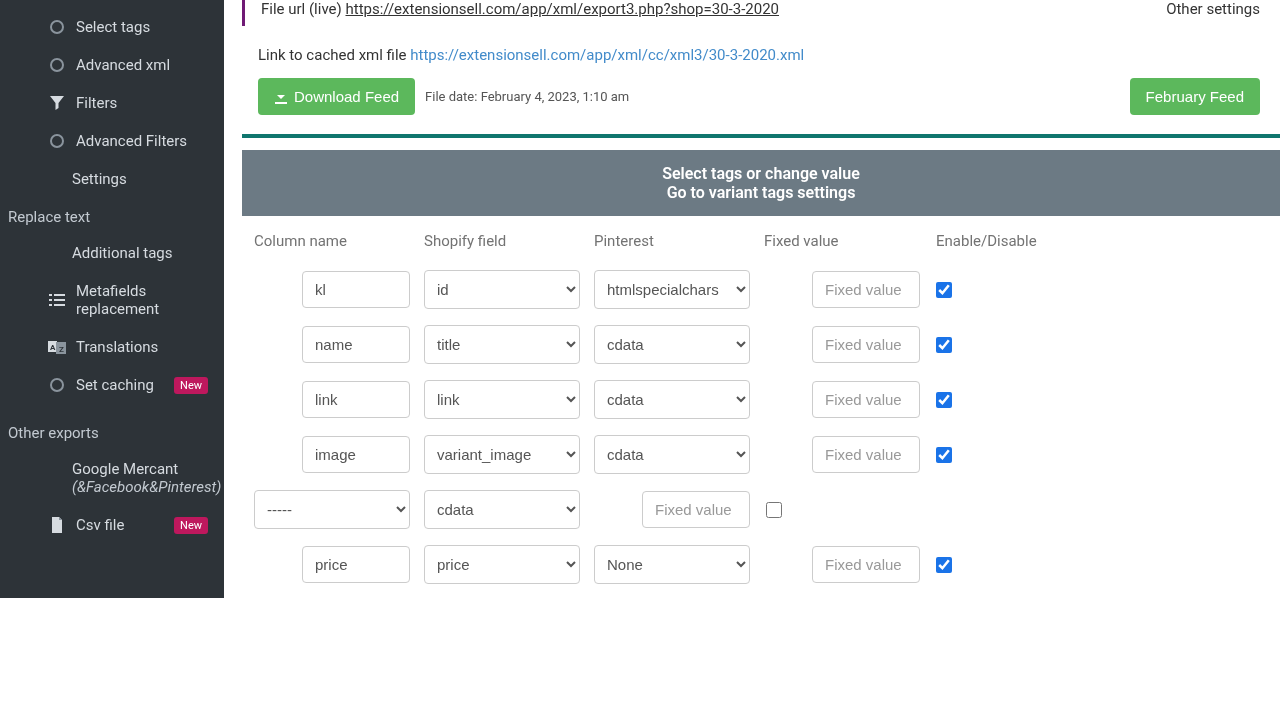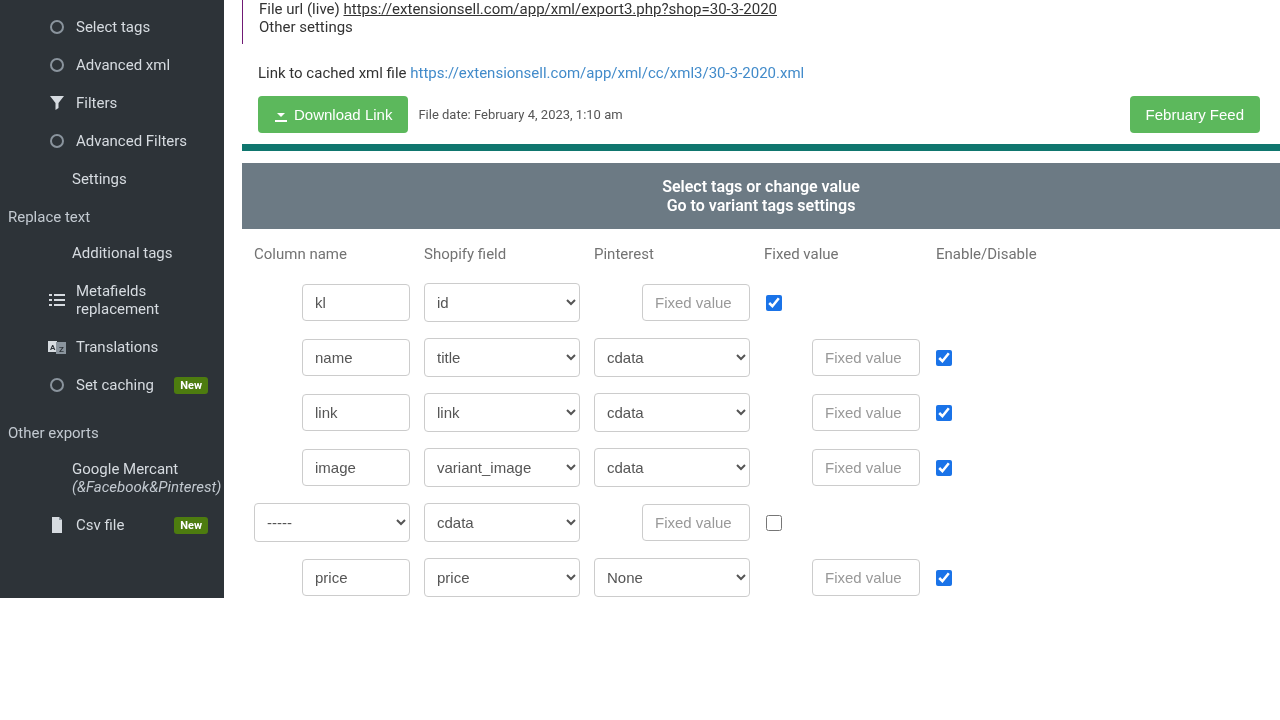--- a/index.html
+++ b/index.html
@@ -43,49 +43,48 @@
   border-radius: 50%;
   display: block;
 }
 .side-group {
   padding: 10px 8px 8px 8px;
   font-size: 15px;
   color: #c2c9d0;
 }
 .side-sub { padding-left: 36px !important; }
 .badge-new {
-  background: #4d7c0f;
+  background: #be185d;
   color: #fff;
   font-size: 11px;
   padding: 2px 6px;
   border-radius: 3px;
   margin-left: auto;
   margin-right: 4px;
-  font-weight: 700;
+  font-weight: 400;
 }
 .content {
   flex: 1;
   padding: 0 0 0 18px;
   overflow: hidden;
 }
 .file-live-bar {
-  border-left: 1px solid #701a75;
+  border-left: 3px solid #701a75;
   padding: 0 20px 8px 16px;
   display: flex;
   justify-content: space-between;
   align-items: flex-start;
   font-size: 15px;
   color: #333;
-  flex-direction: column;
 }
 .file-live-bar a.link { color: #333; text-decoration: underline; }
 .other-settings { color: #333; cursor: pointer; }
 .cached-block {
-  padding: 20px 20px 11px 16px;
-  border-bottom: 7px solid #0f766e;
+  padding: 20px 20px 19px 16px;
+  border-bottom: 4px solid #0f766e;
 }
 .cached-text { font-size: 15px; color: #333; }
 .cached-text a { color: #428bca; text-decoration: none; }
 .cached-actions {
   margin-top: 14px;
   display: flex;
   align-items: center;
   justify-content: space-between;
 }
 .left-actions { display: flex; align-items: center; gap: 10px; }
@@ -266,21 +265,21 @@
       <a href="#">https://extensionsell.com/app/xml/cc/xml3/30-3-2020.xml</a>
     </div>
     <div class="cached-actions">
       <div class="left-actions">
         <button class="btn btn-green">
           <span>
             <svg width="14" height="14" viewBox="0 0 14 14" fill="#fff">
                 <path d="M7 0v8M3 5l4 4 4-4M1 12h12v2H1z"></path>
               </svg>
           </span>
-          <span>Download Link</span>
+          <span>Download Feed</span>
         </button>
         <span class="file-date">File date: February 4, 2023, 1:10 am</span>
       </div>
       <button class="btn btn-green">
         <span>February Feed</span>
       </button>
     </div>
   </div>
 
   <div class="section-header">
@@ -297,20 +296,23 @@
       <div class="col-en">Enable/Disable</div>
     </div>
     <div id="rows">
         <div class="trow">
           <div class="col-name">
             <input type="text" value="kl" style="">
           </div>
           <div class="col-shop">
             <select><option>id</option><option>title</option><option>link</option><option>variant_image</option><option>-----</option><option>price</option></select>
           </div>
+          <div class="col-enc">
+            <select><option>htmlspecialchars</option><option>cdata</option><option>None</option></select>
+          </div>
           <div class="col-fix">
             <input type="text" placeholder="Fixed value" style="">
           </div>
           <div class="col-en">
             <input type="checkbox" checked="" style="">
           </div>
         </div>
         <div class="trow">
           <div class="col-name">
             <input type="text" value="name" style="">

